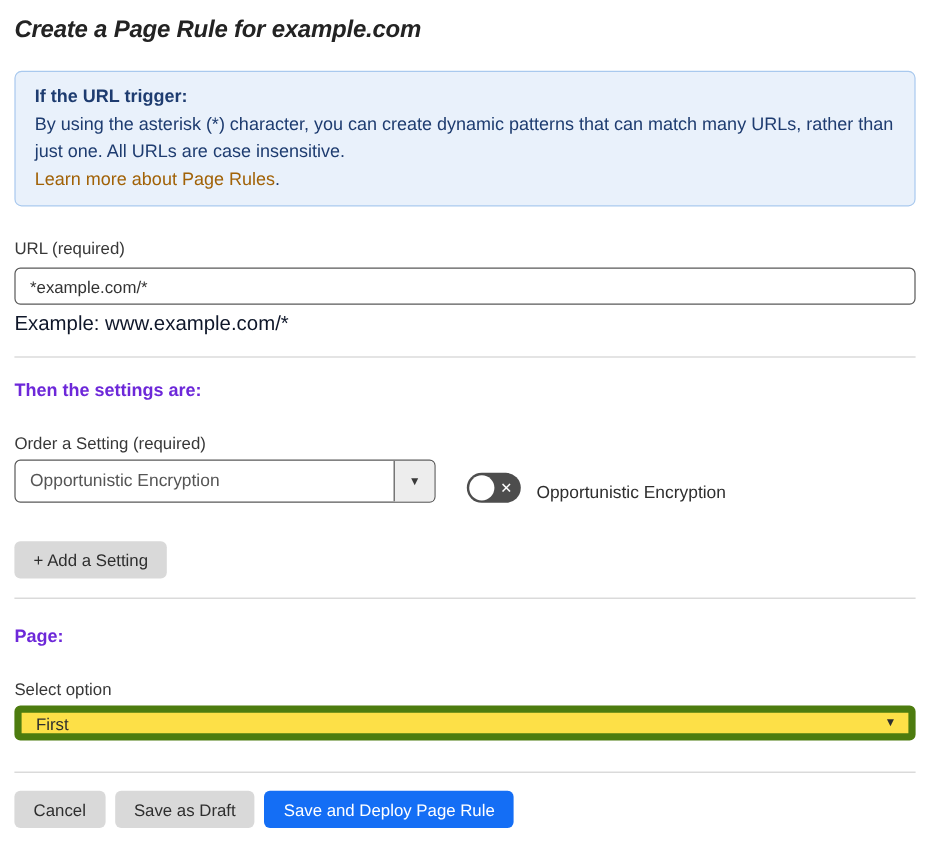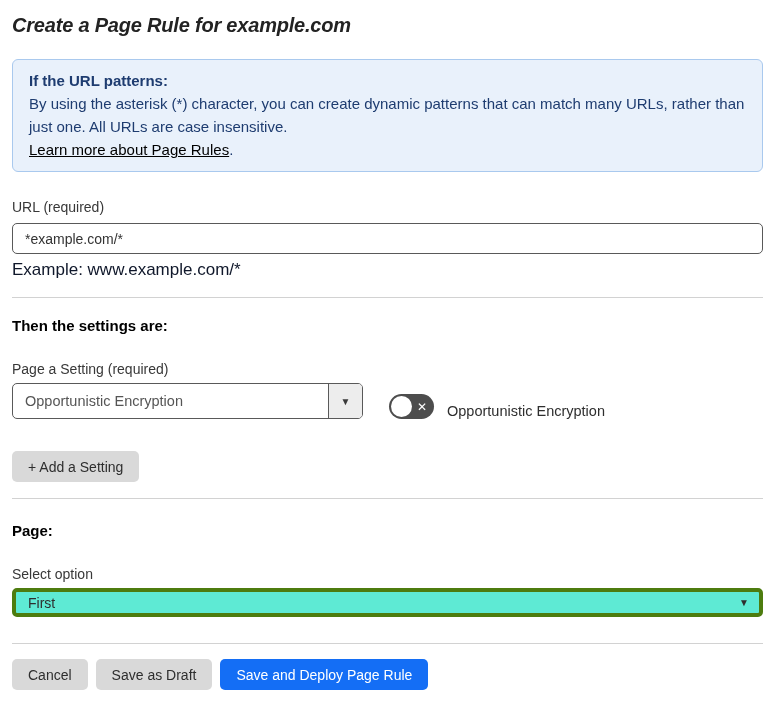--- a/index.html
+++ b/index.html
@@ -28,22 +28,21 @@
     background: #e9f1fb;
     border: 1px solid #a9c9ee;
     border-radius: 6px;
     padding: 9px 16px 10px 16px;
     color: #1e3c70;
     font-size: 15px;
     line-height: 23px;
   }
   .info-box .info-heading { font-weight: 700; }
   .info-box a.info-link {
-    color: #000000;
-    text-decoration: underline;
+    color: #a16207;
     cursor: pointer;
   }
   .info-box .info-link-suffix { color: #1e3c70; }
 
   
   .field-label {
     margin-top: 27px;
     font-size: 14px;
     color: #383838;
     line-height: 16px;
@@ -77,21 +76,21 @@
     height: 0;
   }
   .divider-1 { margin-top: 19px; }
   .divider-2 { margin-top: 16px; }
   .divider-3 { margin-top: 26px; }
 
   .section-heading {
     margin-top: 19px;
     font-size: 15px;
     font-weight: 700;
-    color: #000000;
+    color: #6d28d9;
     line-height: 17px;
   }
   .section-heading.order { margin-top: 23px; }
 
   
   .setting-row {
     margin-top: 6px;
     display: flex;
     align-items: flex-end;
   }
@@ -178,23 +177,23 @@
   }
   .btn-gray { background: #d9d9d9; color: #2e2e2e; }
   .btn-blue { background: #146ef5; color: #ffffff; }
   .add-setting-btn { margin-top: 32px; }
 
   
   .order-select {
     margin-top: 6px;
     width: 100%;
     height: 29px;
-    border: 4px solid #4d7c0f;
-    border-radius: 5px;
-    background: #5eead4;
+    border: 6px solid #4d7c0f;
+    border-radius: 5px;
+    background: #fde047;
     display: flex;
     align-items: center;
     padding: 0 10px 0 12px;
     cursor: pointer;
   }
   .order-select .sel-value {
     flex: 1;
     font-size: 14px;
     color: #2e2e2e;
   }
@@ -217,34 +216,34 @@
   .footer-actions .btn-blue { margin-left: 0; }
 </style>
 </head>
 <body>
 
 <div class="page">
 
   <h1 class="page-title">Create a Page Rule for example.com</h1>
 
   <div class="info-box">
-    <div class="info-heading">If the URL patterns:</div>
+    <div class="info-heading">If the URL trigger:</div>
     <div class="info-body"><span>By using the asterisk (*) character, you can create dynamic patterns that can match many URLs, rather than just one. All URLs are case insensitive.</span></div>
     <div class="info-link-line"><a class="info-link">Learn more about Page Rules</a><span class="info-link-suffix">.</span></div>
   </div>
 
   <div class="field-label">URL (required)</div>
   <input class="url-input" type="text" value="*example.com/*" style="">
   <div class="helper-text">Example: www.example.com/*</div>
 
   <hr class="divider divider-1">
 
   <div class="section-heading">Then the settings are:</div>
 
-  <div class="field-label">Page a Setting (required)</div>
+  <div class="field-label">Order a Setting (required)</div>
 
   <div class="setting-row">
     <div class="setting-dropdown">
       <div class="dd-value">Opportunistic Encryption</div>
       <div class="dd-arrow-btn">
           <span>▼</span>
         </div>
     </div>
     <div class="toggle">
       <span class="knob"></span>

